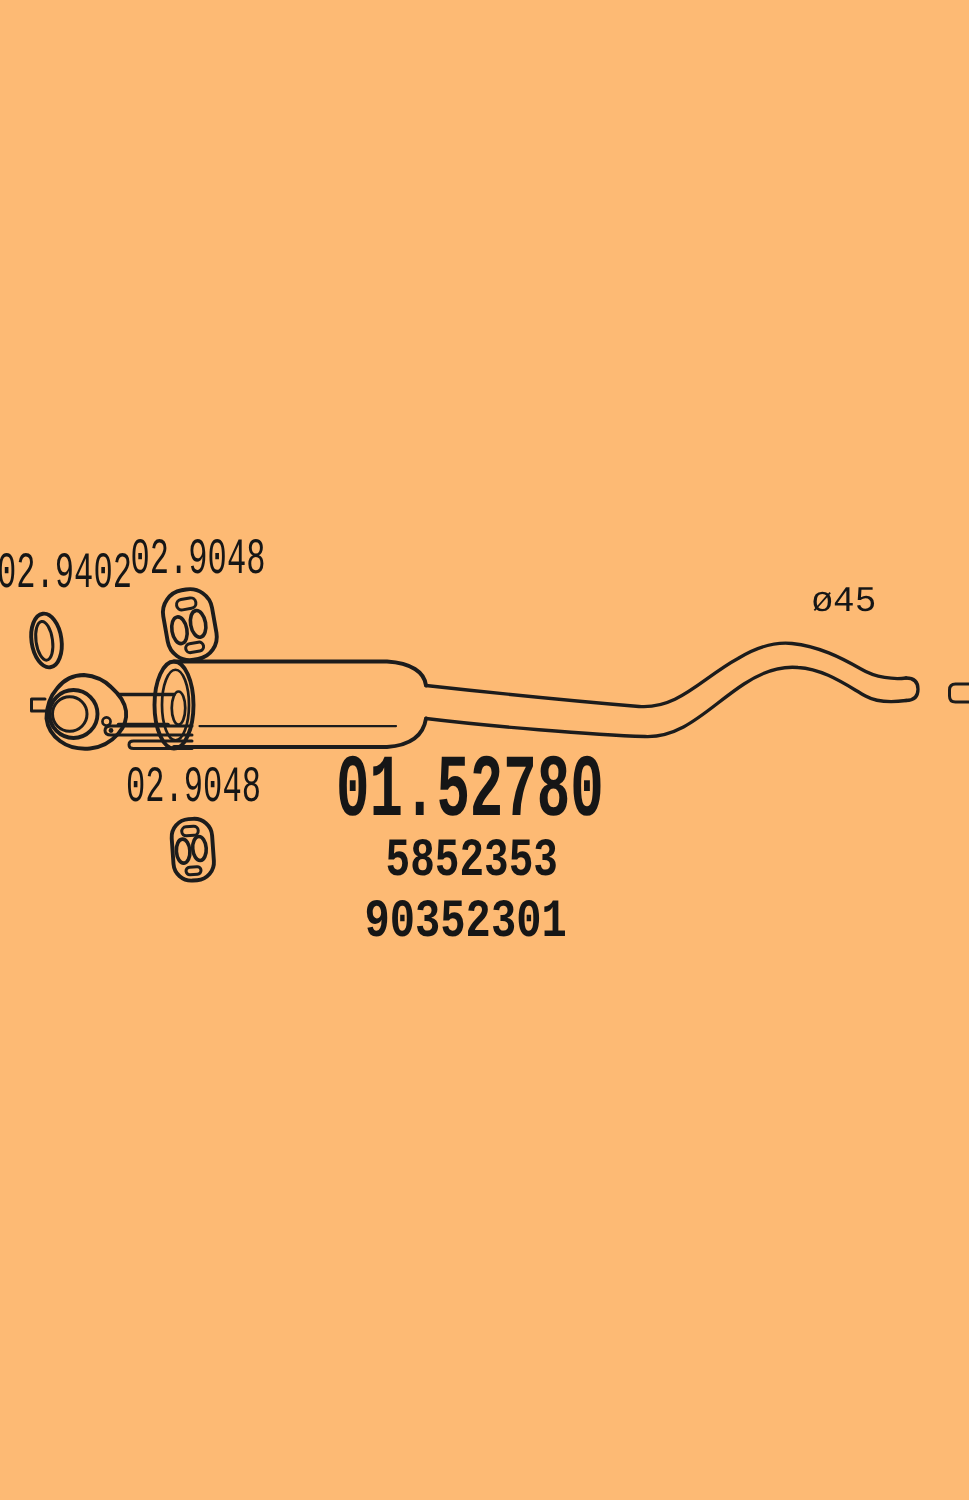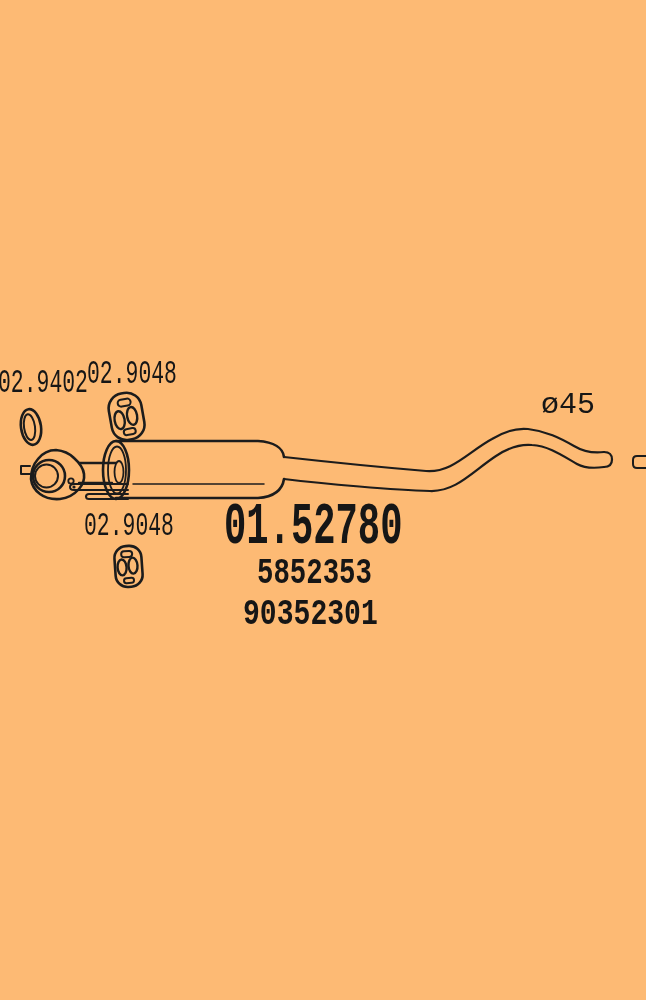--- a/index.html
+++ b/index.html
@@ -12,21 +12,21 @@
   .lbl {
     position:absolute; line-height:1; color:#161616;
     white-space:nowrap; transform-origin:0 0;
   }
   .ref {
     font-size:34px; font-weight:400; transform:scaleX(0.63);
   }
   #lbl-gasket      { left:-2px;  top:366px; }
   #lbl-hanger-top  { left:87px;  top:357px; }
   #lbl-hanger-bot  { left:84px;  top:509px; }
-  #lbl-diameter    { left:541px; top:390px; font-size:30px; }
+  #lbl-diameter    { left:541px; top:390px; font-size:24px; }
   #lbl-part        { left:224px; top:498px; font-size:59px; font-weight:700; transform:scaleX(0.63); }
   #lbl-ref1        { left:257px; top:556px; font-size:36px; font-weight:700; transform:scaleX(0.76); }
   #lbl-ref2        { left:243px; top:597px; font-size:36px; font-weight:700; transform:scaleX(0.78); }
 </style>
 </head>
 <body>
 
 <div class="canvas">
 
   <svg class="art" width="646" height="1000" viewBox="0 0 646 1000">

